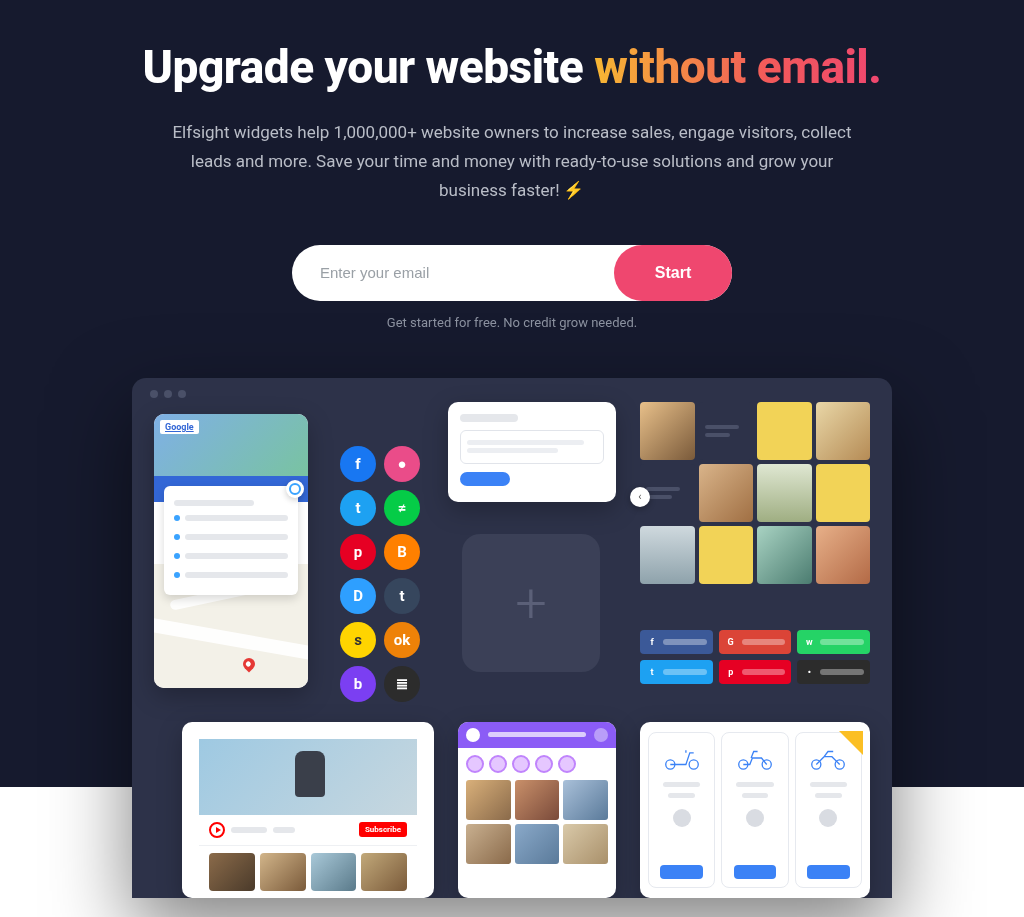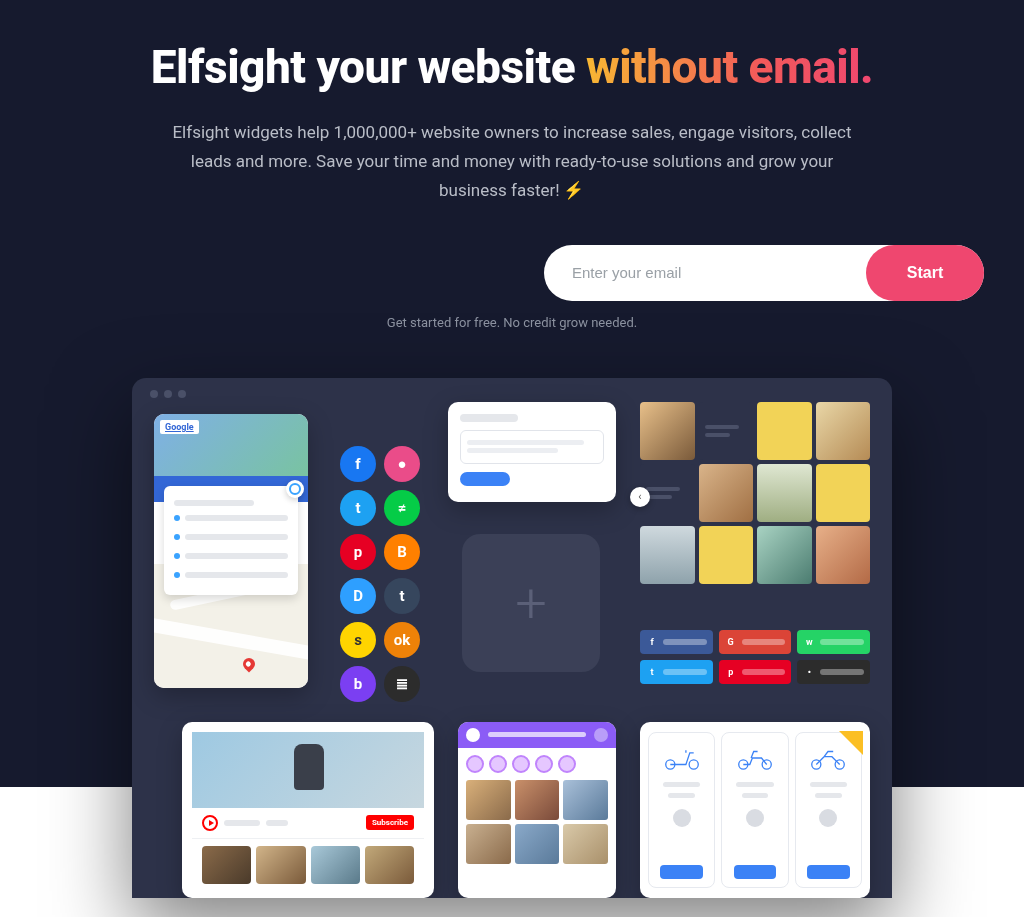--- a/index.html
+++ b/index.html
@@ -30,21 +30,21 @@
   }
   .subhead {
     color: #b9bdc7;
     font-size: 17px;
     line-height: 1.7;
     max-width: 700px;
     margin: 0 auto 40px;
   }
   .email-row {
     display: flex;
-    justify-content: flex-end;
+    justify-content: center;
     margin-bottom: 14px;
   }
   .email-pill {
     display: flex;
     align-items: center;
     background: #fff;
     border-radius: 999px;
     width: 440px;
     height: 56px;
     padding-left: 28px;
@@ -142,21 +142,21 @@
   .gc.lines { background:#2d3249; display:flex; flex-direction:column; justify-content:center; gap:4px; padding:6px;}
   .gc.lines span{height:4px;background:#4a5068;border-radius:2px;width:80%;}
 
   
   .w-share { left:508px; top:252px; width:230px; height:56px; background:transparent; box-shadow:none; display:grid; grid-template-columns:repeat(3,1fr); grid-auto-rows:24px; gap:6px;}
   .sh { border-radius:4px; display:flex; align-items:center; padding:0 6px; gap:5px;}
   .sh .si { width:12px; height:12px; display:flex;align-items:center;justify-content:center;color:#fff;font-size:9px;font-weight:700;}
   .sh .sb { flex:1; height:6px; border-radius:3px; }
 
   
-  .w-yt { left:50px; top:344px; width:252px; height:176px; padding:10px; overflow:hidden;}
+  .w-yt { left:50px; top:344px; width:252px; height:176px; padding:17px; overflow:hidden;}
   .w-yt .cov { height:76px; background:linear-gradient(135deg,#9ec9e2,#c7d7df); position:relative;}
   .w-yt .cov .man{position:absolute;left:44%;top:12px;width:30px;height:46px;background:#3a3f4a;border-radius:8px 8px 4px 4px;}
   .w-yt .bar { display:flex; align-items:center; gap:6px; padding:7px 10px; border-bottom:1px solid #eef0f3;}
   .w-yt .bar .lg{width:16px;height:16px;border-radius:50%;background:#fff;border:2px solid #ff0000;position:relative;}
   .w-yt .bar .lg::after{content:"";position:absolute;left:5px;top:3px;border-left:5px solid #ff0000;border-top:3px solid transparent;border-bottom:3px solid transparent;}
   .w-yt .bar .ll{height:6px;background:#e5e7eb;border-radius:3px;}
   .w-yt .bar .sub{background:#ff0000;color:#fff;font-size:8px;font-weight:700;padding:3px 6px;border-radius:3px;margin-left:auto;}
   .w-yt .thumbs{display:grid;grid-template-columns:repeat(4,1fr);gap:5px;padding:7px 10px;}
   .w-yt .thumbs div{height:38px;border-radius:4px;}
 
@@ -181,21 +181,21 @@
 
   
   .floor { position:absolute; left:0; right:0; bottom:0; height:130px; background:#fff; z-index:-1;}
   .stage-outer{position:relative;}
 </style>
 </head>
 <body>
 
 <div class="hero">
   <h1 class="headline">
-    <span>Elfsight your website </span><span class="accent">without email.</span>
+    <span>Upgrade your website </span><span class="accent">without email.</span>
   </h1>
   <p class="subhead">Elfsight widgets help 1,000,000+ website owners to increase sales, engage visitors, collect leads and more. Save your time and money with ready-to-use solutions and grow your business faster! ⚡</p>
 
   <div class="email-row">
     <div class="email-pill">
       <input class="email-input" type="email" placeholder="Enter your email" style="">
       <button class="start-btn">Start</button>
     </div>
   </div>
   <div class="form-note">Get started for free. No credit grow needed.</div>

